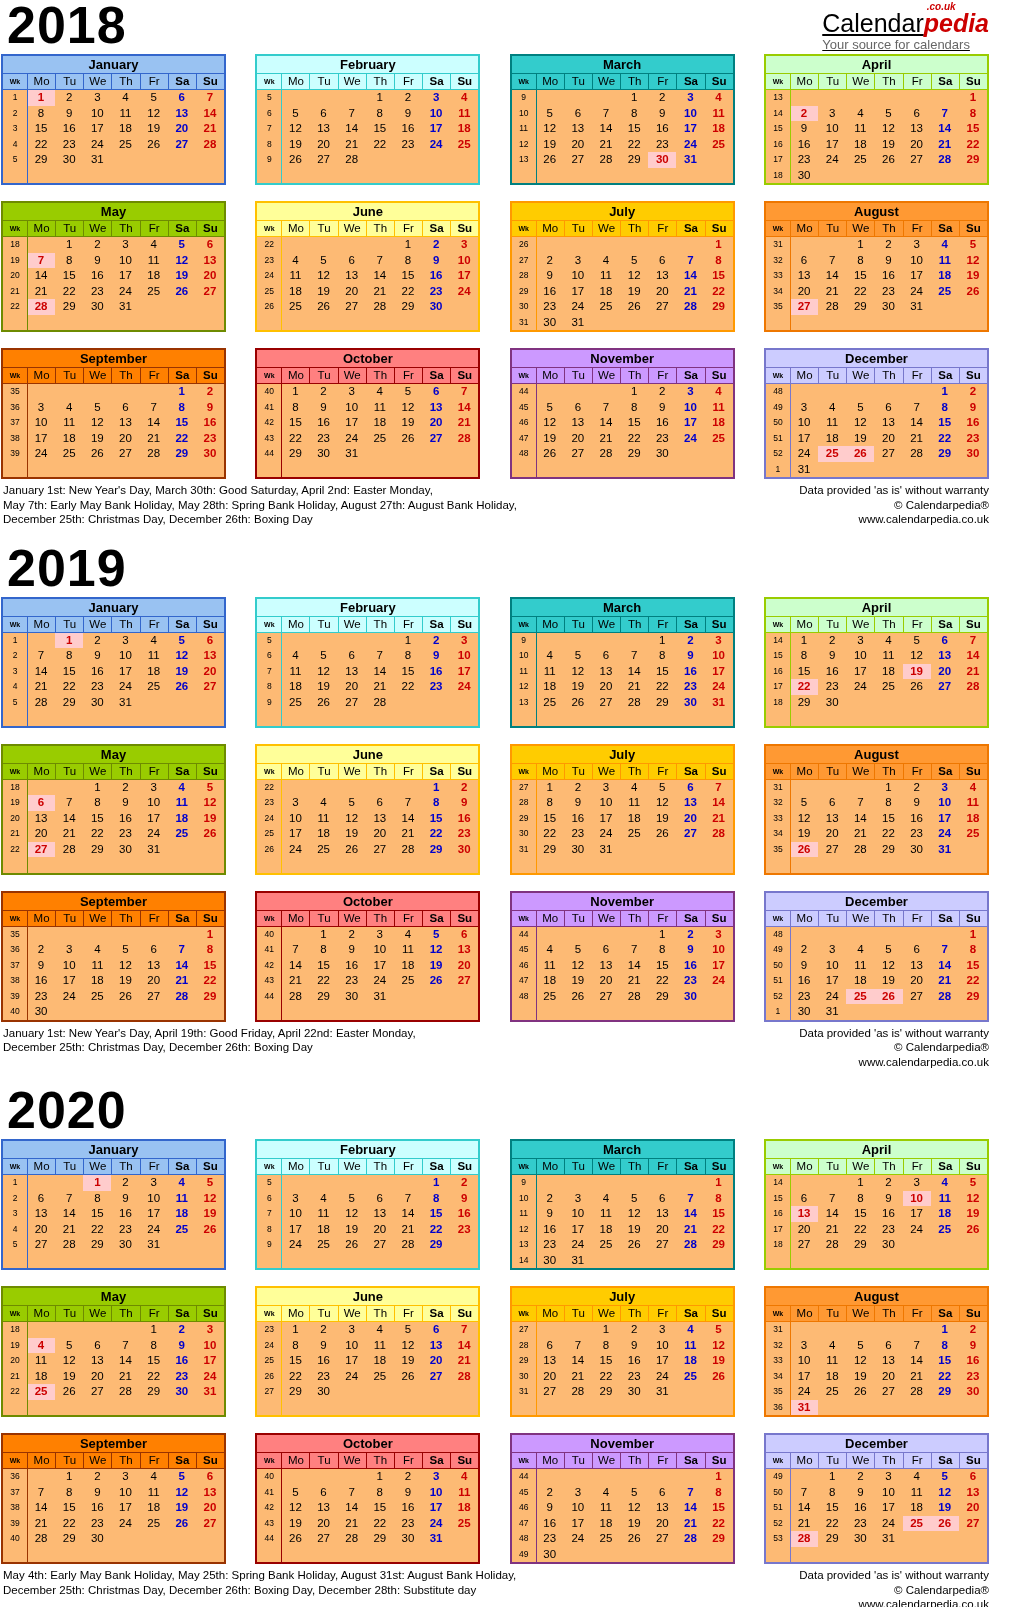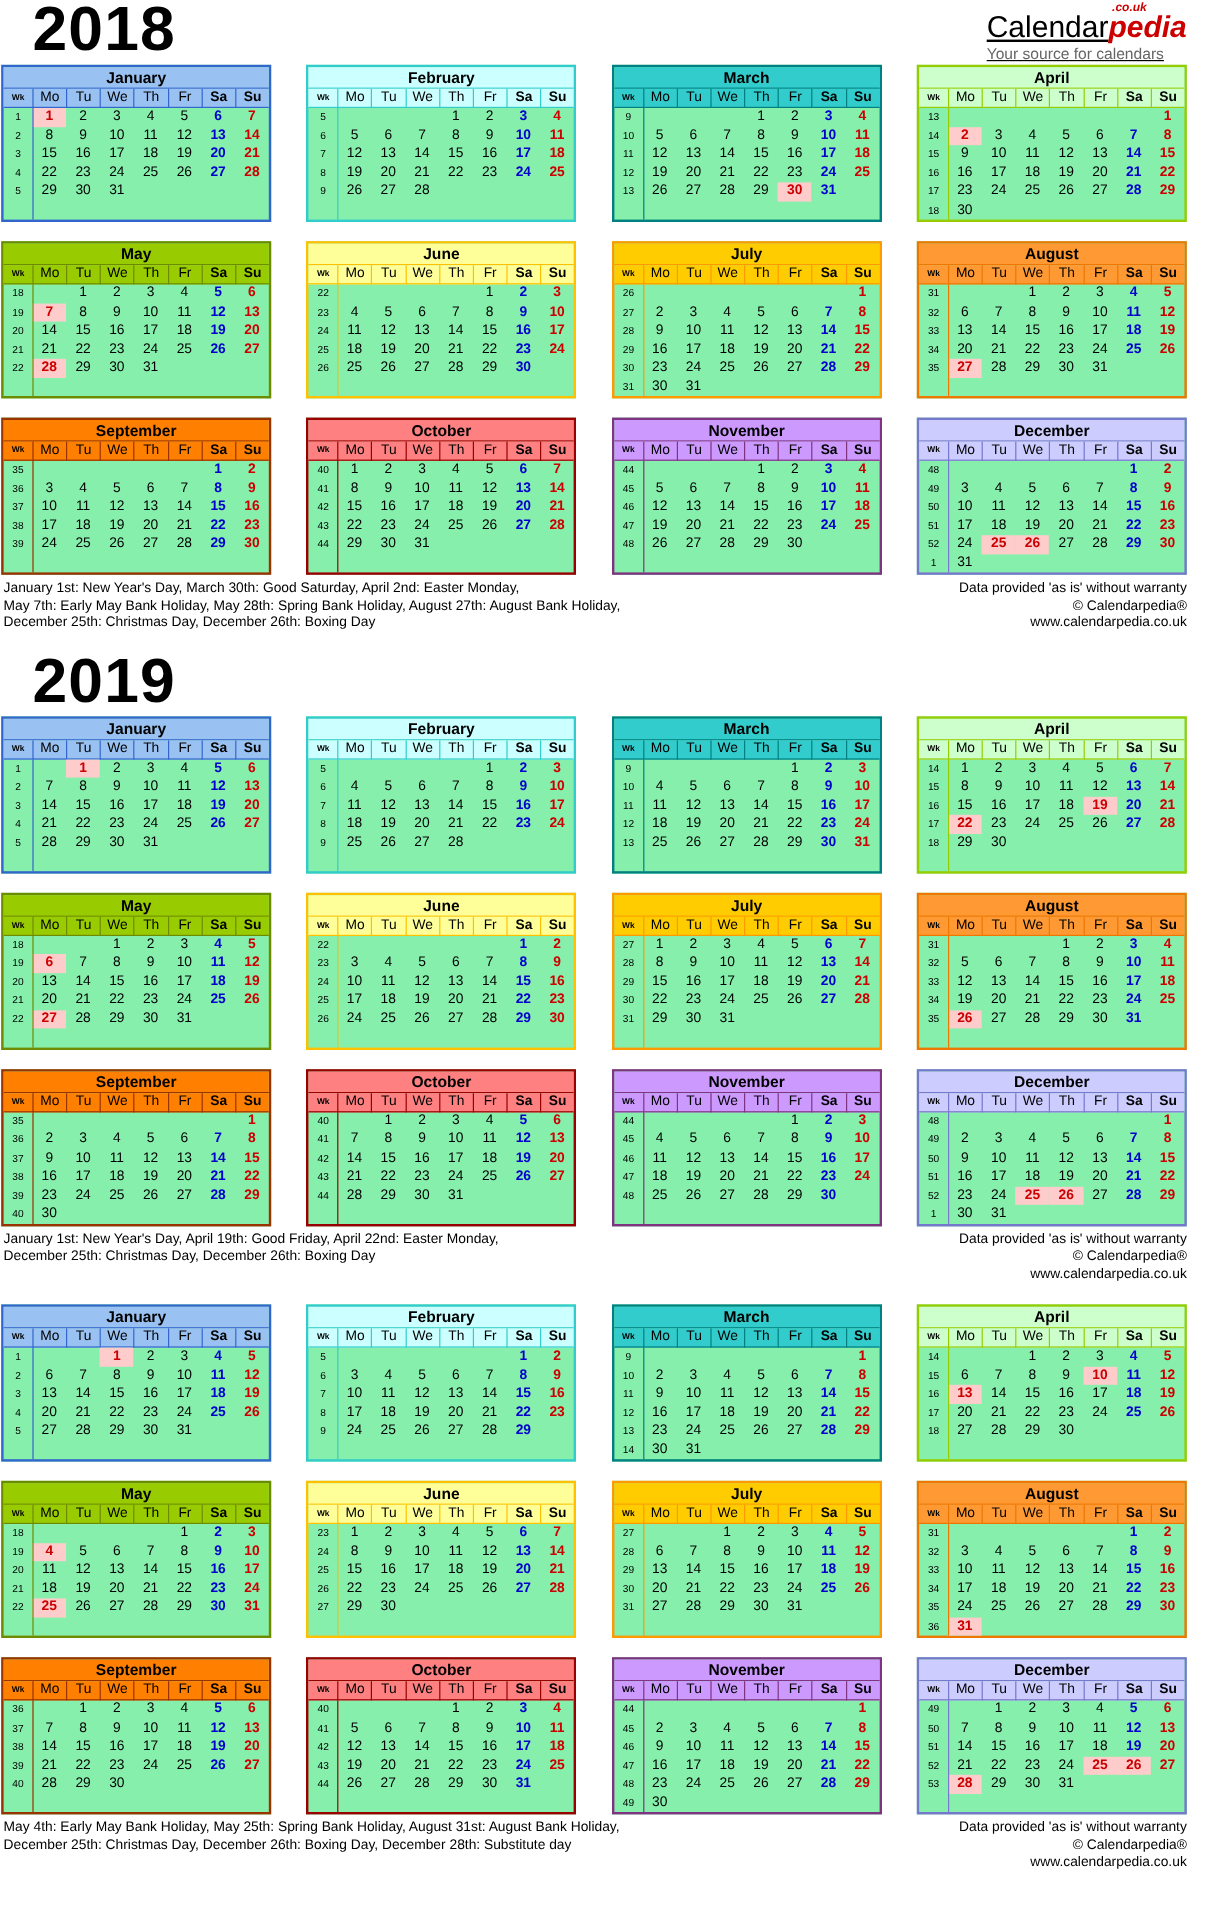--- a/index.html
+++ b/index.html
@@ -1,31 +1,31 @@
 <!DOCTYPE html>
 <html><head>
 <meta charset="utf-8">
 <style>
   html,body{margin:0;padding:0;background:#ffffff;}
   body{width:1015px;font-family:"Liberation Sans","DejaVu Sans",sans-serif;color:#000;}
   .page{width:988px;margin-left:1px;padding-top:2px;}
   .year-section{margin-bottom:18px;}
-  .year-header{position:relative;height:50px;margin-bottom:2px;padding-left:20px;}
+  .year-header{position:relative;height:50px;margin-bottom:2px;}
   .year-title{font-size:52px;font-weight:bold;line-height:46px;letter-spacing:1px;margin-left:6px;}
   
   .logo{position:absolute;right:0;top:0;text-align:left;text-decoration:underline;}
   .logo-line1{font-size:25px;line-height:25px;padding-top:9px;white-space:nowrap;}
   .l-cal{color:#000;}
   .l-pedia-wrap{position:relative;display:inline-block;}
   .l-pedia{color:#cc0000;font-weight:bold;font-style:italic;}
   .l-couk{position:absolute;left:3px;top:-9px;font-size:10px;font-weight:bold;font-style:italic;color:#cc0000;line-height:10px;}
   .l-tag{font-size:13px;color:#666;margin-top:1px;}
   
   .months-grid{display:grid;grid-template-columns:repeat(4,225px);justify-content:space-between;row-gap:16px;}
-  .month{width:225px;height:131px;box-sizing:border-box;border:2px solid var(--bd);background:#86efac;}
+  .month{width:225px;height:131px;box-sizing:border-box;border:2px solid var(--bd);background:#fdba74;}
   .m-title{background:var(--bg);border-bottom:1px solid var(--bd);height:17px;line-height:17px;
            text-align:center;font-size:13px;font-weight:bold;}
   .m-days{display:grid;grid-template-columns:24px repeat(7,1fr);background:var(--bg);
           border-bottom:1px solid var(--bd);height:15px;}
   .m-h{font-size:11.5px;line-height:15px;text-align:center;border-left:1px solid var(--bd);}
   .m-h:first-child{border-left:none;}
   .m-h.wk-h{font-size:7px;font-weight:bold;line-height:16px;}
   .m-h.we-h{font-weight:bold;}
   .m-body{position:relative;height:93px;}
   .wk-line{position:absolute;left:24px;top:0;bottom:0;width:1px;background:var(--bd);}
@@ -1714,20 +1714,23 @@
             <div>December 25th: Christmas Day, December 26th: Boxing Day</div>
           </div>
           <div class="yf-right">
             <div>Data provided 'as is' without warranty</div>
             <div>© Calendarpedia®</div>
             <div>www.calendarpedia.co.uk</div>
           </div>
         </div>
       </div>
       <div class="year-section">
+        <div class="year-header">
+          <div class="year-title">2020</div>
+        </div>
         <div class="months-grid">
           <div class="month" style="--bg: #99C2F2; --bd: #3366CC;">
             <div class="m-title">January</div>
             <div class="m-days">
               <div class="m-h wk-h">Wk</div>
               <div class="m-h">Mo</div>
               <div class="m-h">Tu</div>
               <div class="m-h">We</div>
               <div class="m-h">Th</div>
               <div class="m-h">Fr</div>

